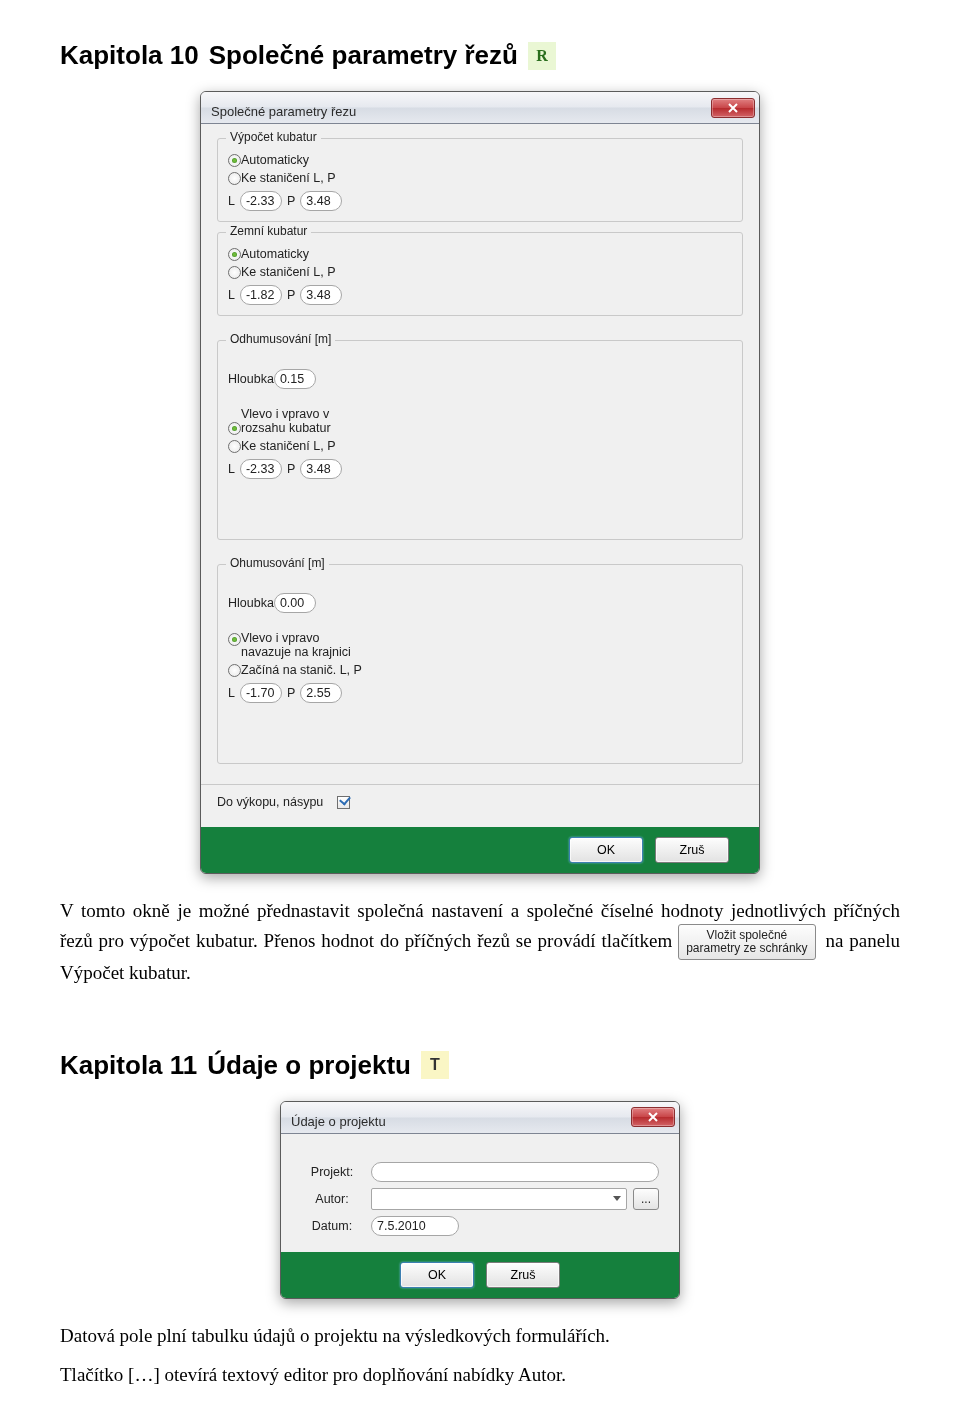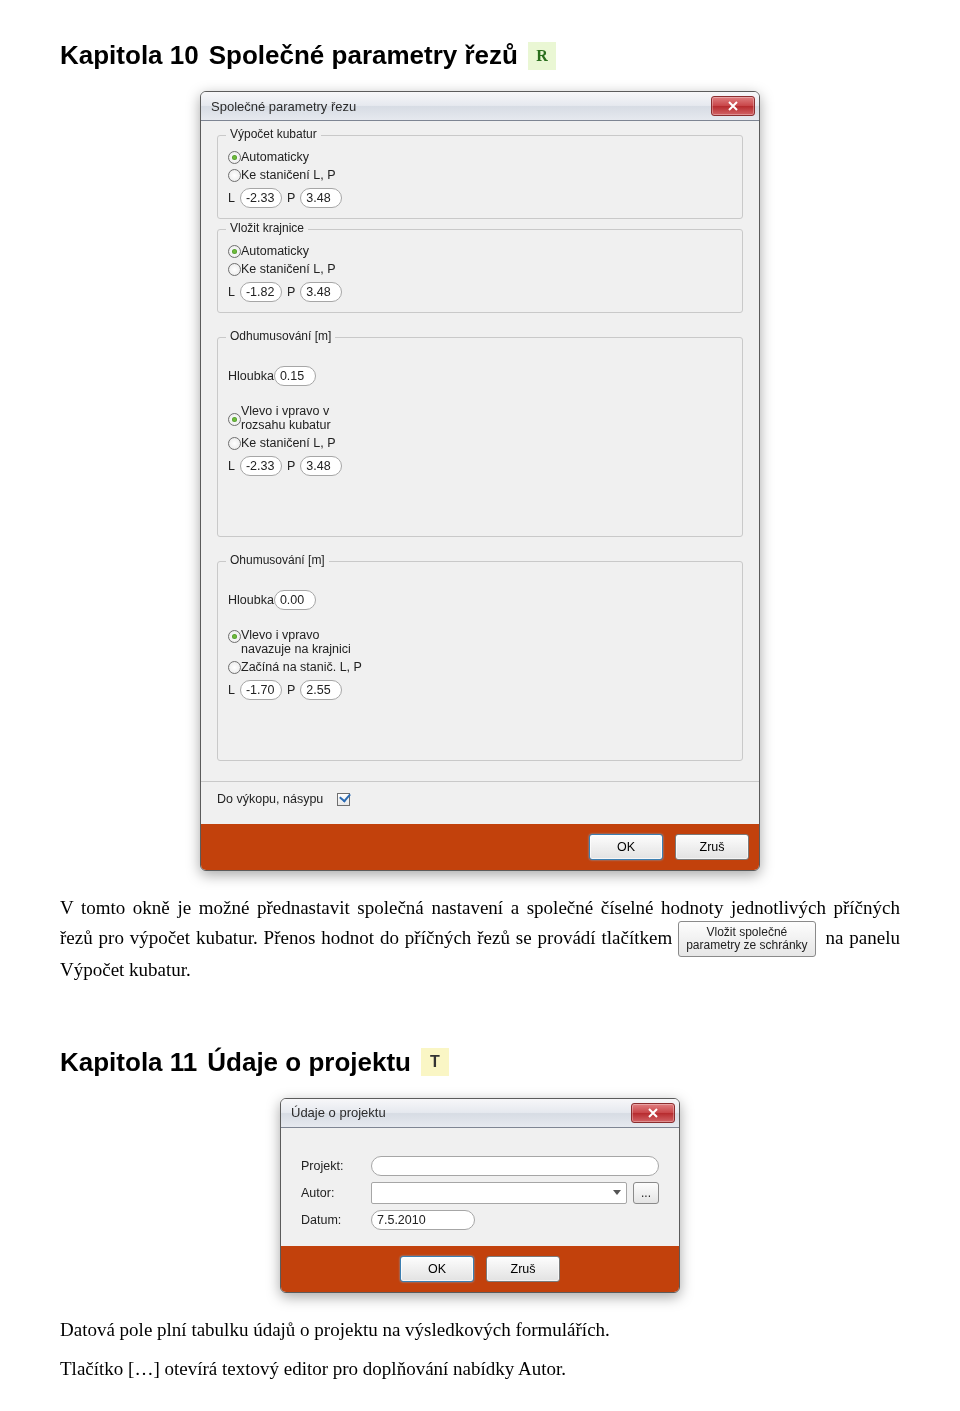--- a/index.html
+++ b/index.html
@@ -72,21 +72,21 @@
   .titlebar {
     background: linear-gradient(#f7f7f9,#e6e9ef 48%,#d7dce4 52%,#e6e9ef);
     border-bottom: 1px solid #7e8593;
     display: flex;
     align-items: center;
     padding: 4px 4px 4px 10px;
     font-family: "Segoe UI", Arial, sans-serif;
     font-size: 13px;
     color: #2b2b2b;
   }
-  .titlebar .title-text { flex: 1; }
+  .titlebar .title-text { flex: 1; margin-top: 8px; }
   .closebtn {
     width: 44px; height: 20px;
     border: 1px solid #8b2d2f;
     border-radius: 3px;
     background: linear-gradient(#e07f81,#c9474a 48%,#b72c2f 52%,#d26366);
     display: flex; align-items:center; justify-content:center;
     color:#fff; font-size:11px; font-weight:bold;
     box-shadow: inset 0 0 0 1px rgba(255,255,255,0.3);
   }
   .closebtn svg { display:block; }
@@ -141,21 +141,21 @@
     padding: 2px 5px; font-size:12.5px; min-width:42px; height:20px;
     display:inline-flex; align-items:center;
   }
   .lp-row { display:flex; align-items:center; gap:5px; margin-top:6px; }
   .lp-row .lbl { font-size:12.5px; }
   .col3 { display:flex; gap:14px;flex-direction:column; }
   .col3 > div { flex:1; }
 
   .btnbar {
     display:flex; justify-content:flex-end; gap:12px;
-    padding: 10px 10px; background:#c2410c;
+    padding: 10px 30px; background:#15803d;
   }
   .winbtn {
     min-width:74px; height:26px;
     border:1px solid #7a7a7a; border-radius:3px;
     background: linear-gradient(#fdfdfd,#e2e2e2);
     font-family:"Segoe UI",Arial,sans-serif; font-size:12.5px;
     display:flex; align-items:center; justify-content:center;
     box-shadow: inset 0 0 0 1px rgba(255,255,255,0.6);
   }
   .winbtn.default { border-color:#3c7fb1; box-shadow: 0 0 2px #6fb7e8, inset 0 0 0 1px rgba(255,255,255,0.7); }
@@ -168,21 +168,21 @@
     width: 0; height: 0; border-left:4px solid transparent; border-right:4px solid transparent;
     border-top:5px solid #555; margin-right:5px;
   }
   .dots-btn {
     width:26px; height:22px; border:1px solid #8a8a8a; border-radius:3px;
     background:linear-gradient(#fdfdfd,#e4e4e4);
     display:flex; align-items:center; justify-content:center; font-size:12px;
     margin-left:6px;
   }
   .form-row { display:flex; align-items:center; margin:6px 0; }
-  .form-row .flabel { width:70px; text-align:left; padding-right:8px; font-size:12.5px; }
+  .form-row .flabel { width:70px; text-align:center; padding-right:8px; font-size:12.5px; }
 
   
   #dialog1 { width: 560px; }
   #dialog2 { width: 400px; }
   .h-sep { border-top:1px solid #c9c9c9; margin:10px -16px 10px -16px; }
 </style>
 </head>
 <body>
 
 <h2 class="heading">
@@ -215,21 +215,21 @@
             <span>Ke staničení L, P</span>
           </div>
           <div class="lp-row">
             <span class="lbl">L</span>
             <span class="txtinput">-2.33</span>
             <span class="lbl">P</span>
             <span class="txtinput">3.48</span>
           </div>
         </div>
         <div class="group">
-          <span class="group-title">Vložit krajnice</span>
+          <span class="group-title">Zemní kubatur</span>
           <div class="radio-row">
             <span class="radio checked"></span>
             <span>Automaticky</span>
           </div>
           <div class="radio-row">
             <span class="radio"></span>
             <span>Ke staničení L, P</span>
           </div>
           <div class="lp-row">
             <span class="lbl">L</span>
@@ -241,21 +241,21 @@
       </div>
 
       <div>
         <div class="group" style="height:200px">
           <span class="group-title">Odhumusování [m]</span>
           <div class="field-row" style="margin-top:18px">
             <span>Hloubka</span>
             <span class="txtinput">0.15</span>
           </div>
           <div style="height:10px"></div>
-          <div class="radio-row" style="align-items:center">
+          <div class="radio-row" style="align-items:flex-end">
             <span class="radio checked" style="margin-top:2px"></span>
             <span style="max-width:120px">Vlevo i vpravo v rozsahu kubatur</span>
           </div>
           <div class="radio-row">
             <span class="radio"></span>
             <span>Ke staničení L, P</span>
           </div>
           <div class="lp-row">
             <span class="lbl">L</span>
             <span class="txtinput">-2.33</span>
@@ -335,21 +335,21 @@
     <div class="form-row">
       <span class="flabel">Autor:</span>
       <span class="combo" style="flex:1">
         <span></span>
         <span class="arrow"></span>
       </span>
       <span class="dots-btn">...</span>
     </div>
     <div class="form-row">
       <span class="flabel">Datum:</span>
-      <span class="txtinput" style="width:104px">7.5.2010</span>
+      <span class="txtinput" style="width:88px">7.5.2010</span>
     </div>
   </div>
   <div class="btnbar" style="justify-content:center">
     <span class="winbtn default">OK</span>
     <span class="winbtn">Zruš</span>
   </div>
 </div>
 
 <p class="paragraph">Datová pole plní tabulku údajů o projektu na výsledkových formulářích.</p>
 <p class="paragraph">Tlačítko […] otevírá textový editor pro doplňování nabídky Autor.</p>

